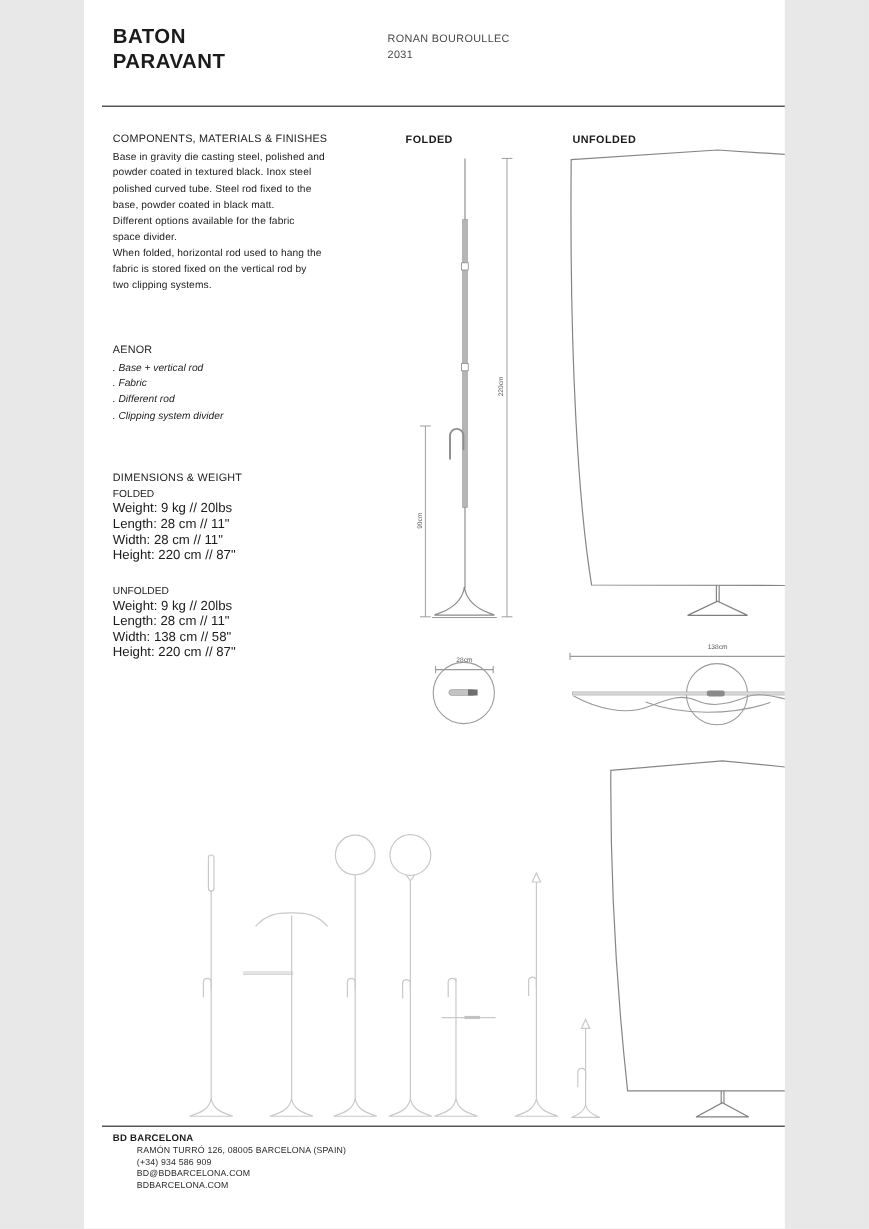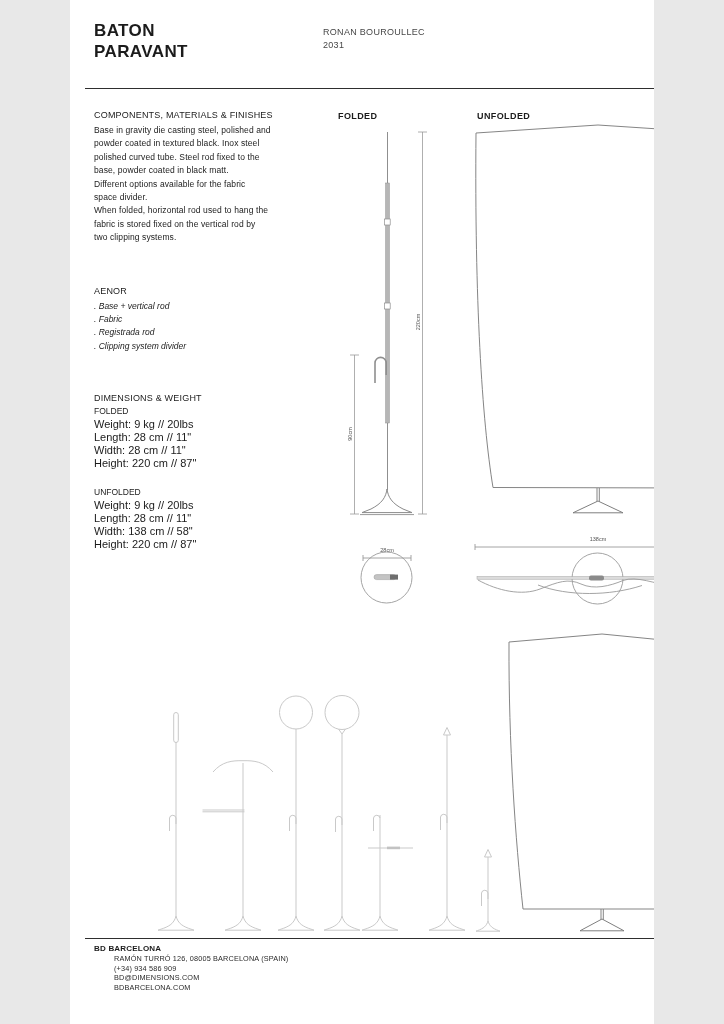--- a/index.html
+++ b/index.html
@@ -58,21 +58,21 @@
 When folded, horizontal rod used to hang the
 fabric is stored fixed on the vertical rod by
 two clipping systems.</div>
   </div>
 
   <div class="abs col-left" style="top:286px;">
     <div class="h">AENOR</div>
     <div class="list" style="margin-top:4px;font-style:italic;">
       <div>. Base + vertical rod</div>
       <div>. Fabric</div>
-      <div>. Registrada rod</div>
+      <div>. Different rod</div>
       <div>. Clipping system divider</div>
     </div>
   </div>
 
   <div class="abs col-left" style="top:393px;">
     <div class="h">DIMENSIONS &amp; WEIGHT</div>
     <div class="sub" style="margin-top:2px;">FOLDED</div>
     <div class="dim-rows">
       <div>Weight: 9 kg // 20lbs</div>
       <div>Length: 28 cm // 11"</div>
@@ -209,18 +209,18 @@
       <line x1="676" y1="990.8" x2="690" y2="990.8" stroke="#ffffff" stroke-width="0.8"></line>
     </g>
   </svg>
 
   <div class="rule rule-bottom"></div>
   <div class="abs" style="left:24px;top:944px;">
     <div class="foot-h">BD BARCELONA</div>
     <div class="foot-lines">
       <div>RAMÓN TURRÓ 126, 08005 BARCELONA (SPAIN)</div>
       <div>(+34) 934 586 909</div>
-      <div>BD@DIMENSIONS.COM</div>
+      <div>BD@BDBARCELONA.COM</div>
       <div>BDBARCELONA.COM</div>
     </div>
   </div>
 
 </div>
 
 </body></html>

